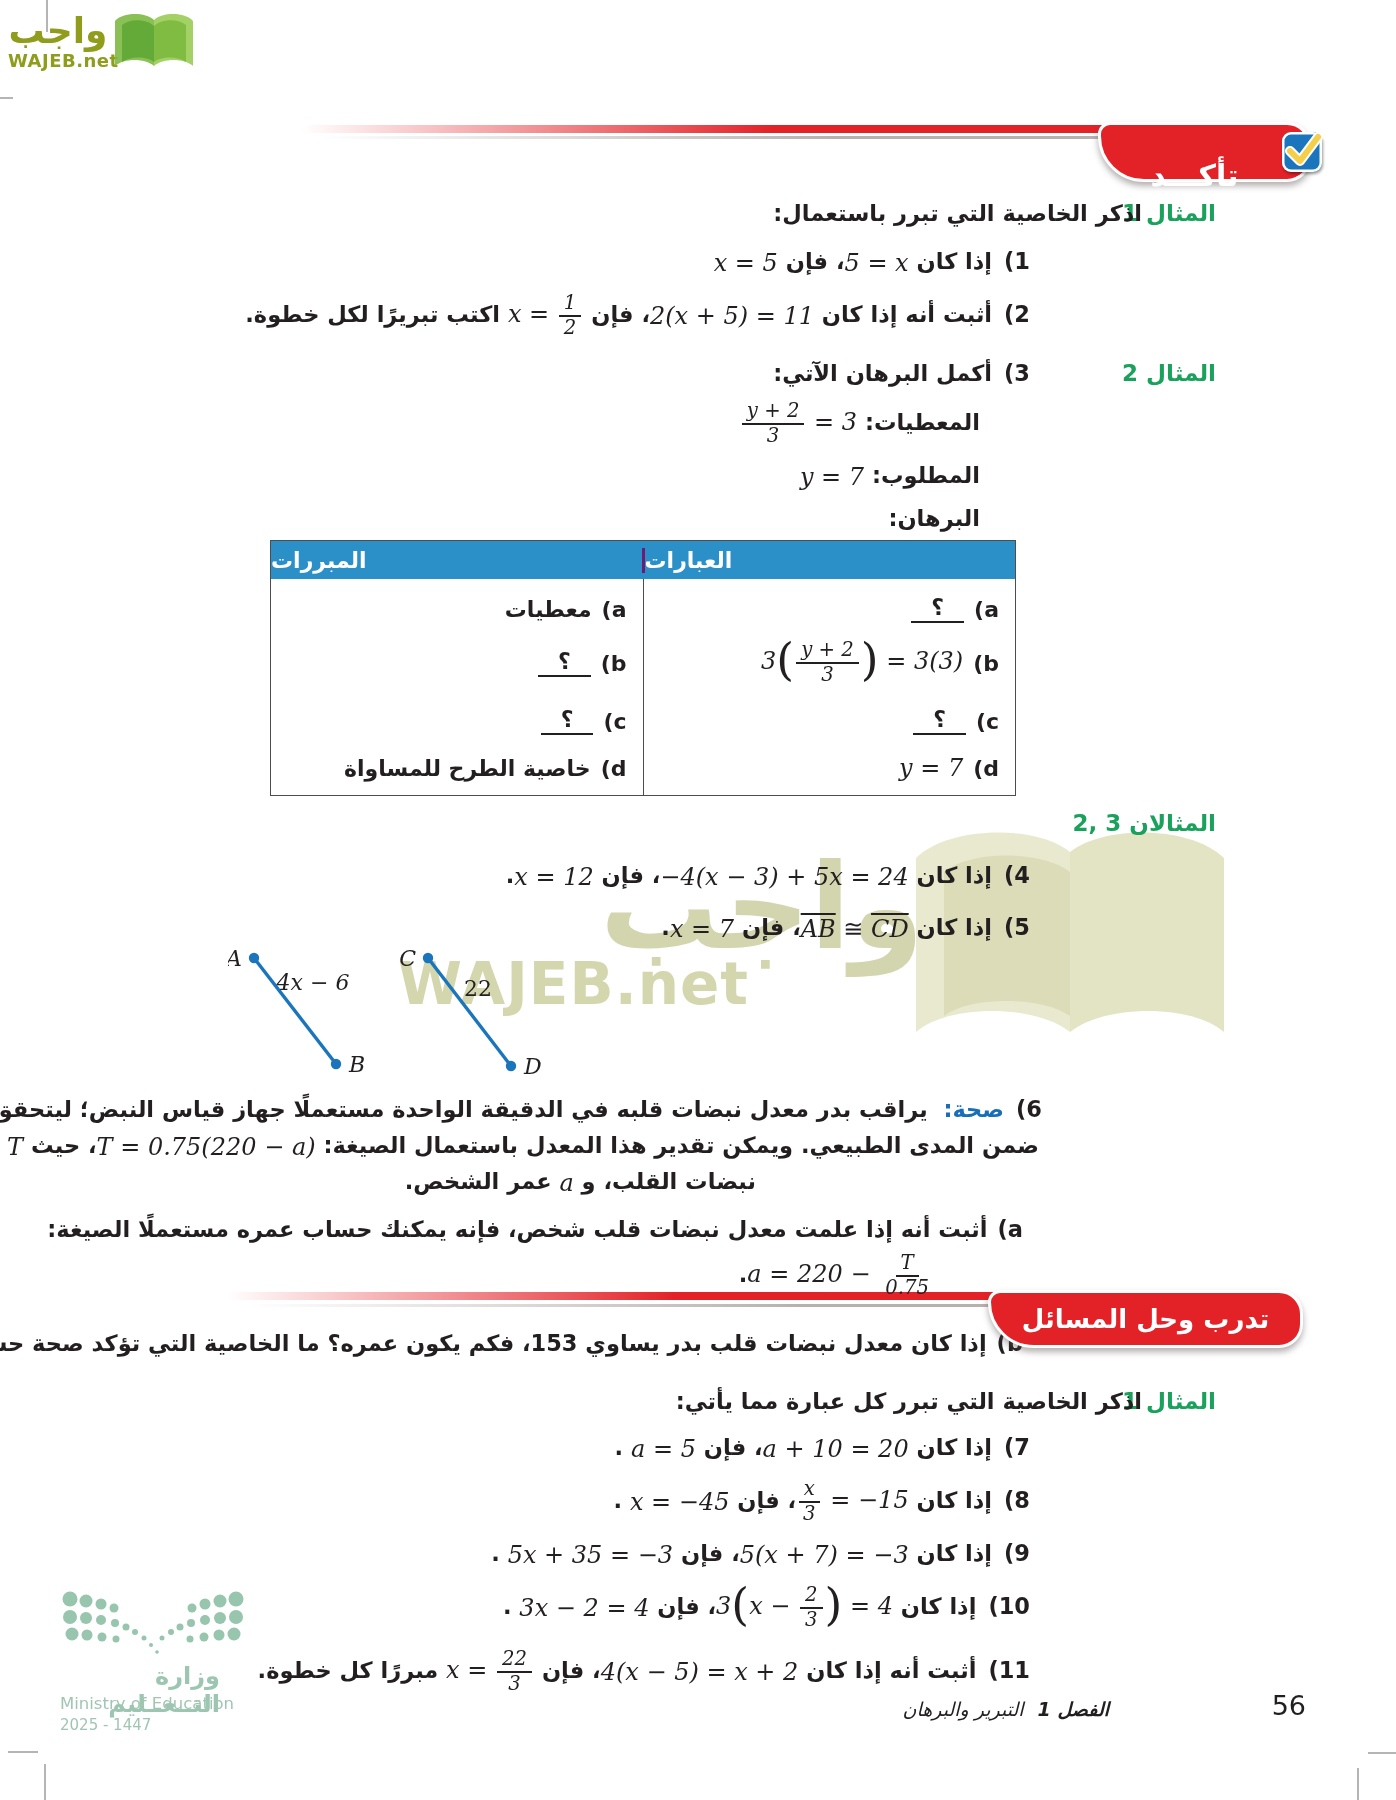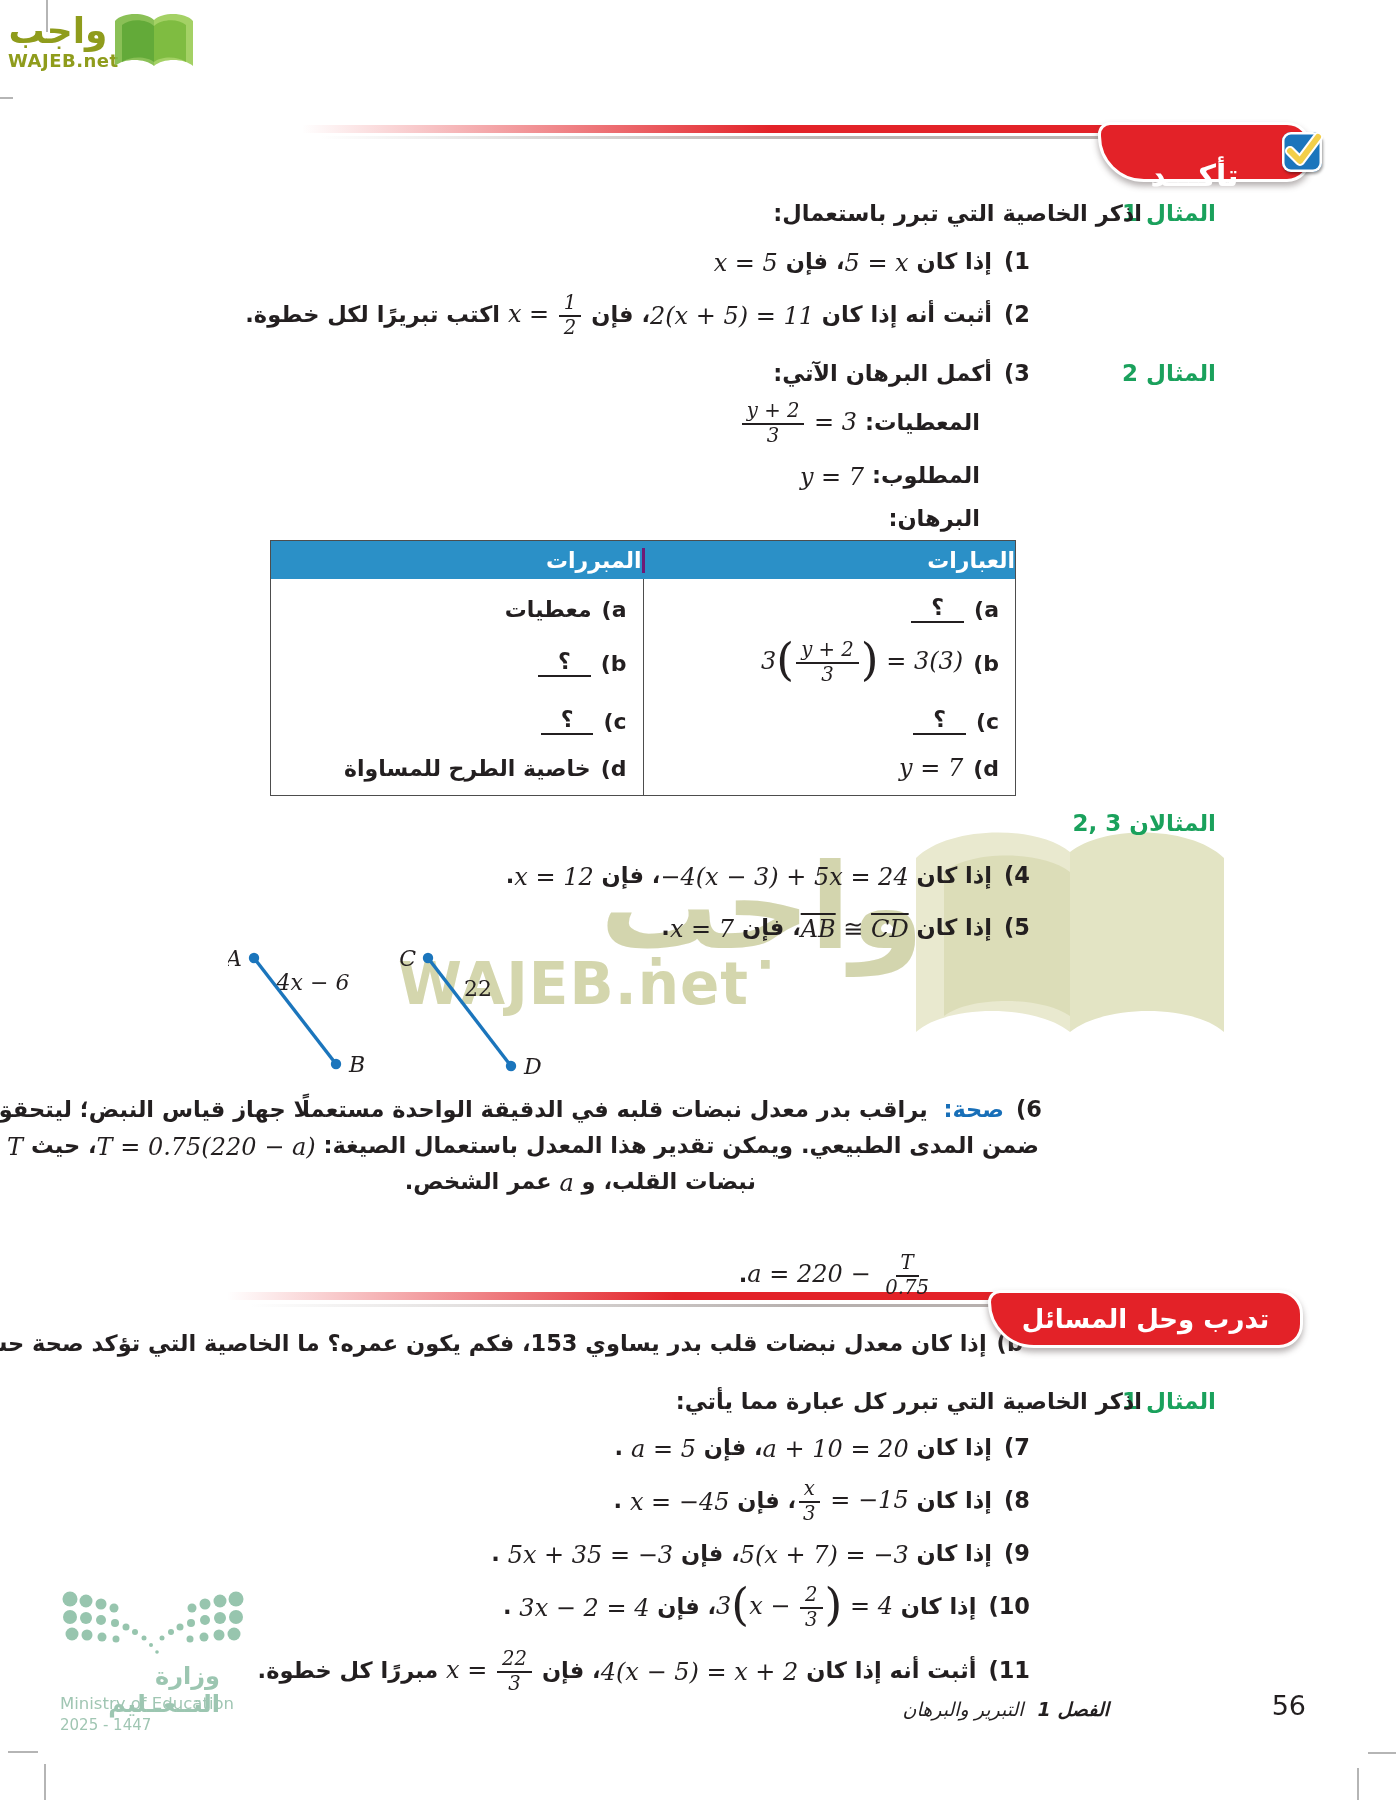--- a/index.html
+++ b/index.html
@@ -37,21 +37,21 @@
   #practice-banner{left:988px;top:1290px;width:309px;height:52px;font-size:26px;justify-content:center;}
   .checkbox-icon{width:40px;height:40px;background:#1b75bc;border-radius:9px;
         box-shadow:inset 0 0 0 2.5px #fff,1px 2px 3px rgba(0,0,0,.4);
         margin-right:-14px;margin-left:8px;position:relative;flex:none;}
   .checkbox-icon svg{position:absolute;left:-4px;top:-7px;}
   
   #proof-table{position:absolute;left:270px;top:540px;width:744px;direction:rtl;
         border:1.6px solid #4d4d4d;z-index:3;}
   .thead{display:flex;background:#2b90c7;height:38px;align-items:center;
         color:#fff;font-weight:bold;font-size:22px;}
-  .thead .th{flex:1;text-align:right;}
+  .thead .th{flex:1;text-align:left;}
   .thead .th.first{border-left:3px solid #701a75;}
   .tbody{display:flex;}
   .tcol{flex:1;padding:8px 0 6px 0;}
   .tcol.stmts{border-left:1.6px solid #4d4d4d;}
   .titem{display:flex;align-items:center;padding-right:16px;font-weight:bold;font-size:22px;}
   .blank{display:inline-block;border-bottom:2.2px solid #231f20;padding:0 20px 1px 20px;
         font-weight:bold;text-align:center;}
   
   #figure{position:absolute;left:228px;top:924px;z-index:3;}
   
@@ -237,20 +237,23 @@
   <div class="qline" style="right:354px;top:1096px">
     <span class="qnum">(6</span><span class="kwblue">صحة:</span>&nbsp;&nbsp;<span>يراقب بدر معدل نبضات قلبه في الدقيقة الواحدة مستعملًا جهاز قياس النبض؛ ليتحقق من أنه يقع</span>
   </div>
   <div class="qline" style="right:357px;top:1132px">
     <span>ضمن المدى الطبيعي. ويمكن تقدير هذا المعدل باستعمال الصيغة: </span><span class="math">T = 0.75(220 − a)</span><span>، حيث </span><span class="math">T</span><span> معدل</span>
   </div>
   <div class="qline" style="right:640px;top:1168px">
     <span>نبضات القلب، و </span><span class="math">a</span><span> عمر الشخص.</span>
   </div>
 
+  <div class="qline" style="right:373px;top:1216px">
+    <span class="qletter">(a</span><span>أثبت أنه إذا علمت معدل نبضات قلب شخص، فإنه يمكنك حساب عمره مستعملًا الصيغة:</span>
+  </div>
   <div class="qline" style="right:460px;top:1252px">
     <span class="math" dir="ltr"><span>a = 220 − </span><span class="frac">
           <span class="fnum">T</span>
           <span class="fden">0.75</span>
         </span></span><span>. </span>
   </div>
   <div class="qline" style="right:373px;top:1330px">
     <span class="qletter">(b</span><span>إذا كان معدل نبضات قلب بدر يساوي 153، فكم يكون عمره؟ ما الخاصية التي تؤكد صحة حساباتك؟</span>
   </div>
 

